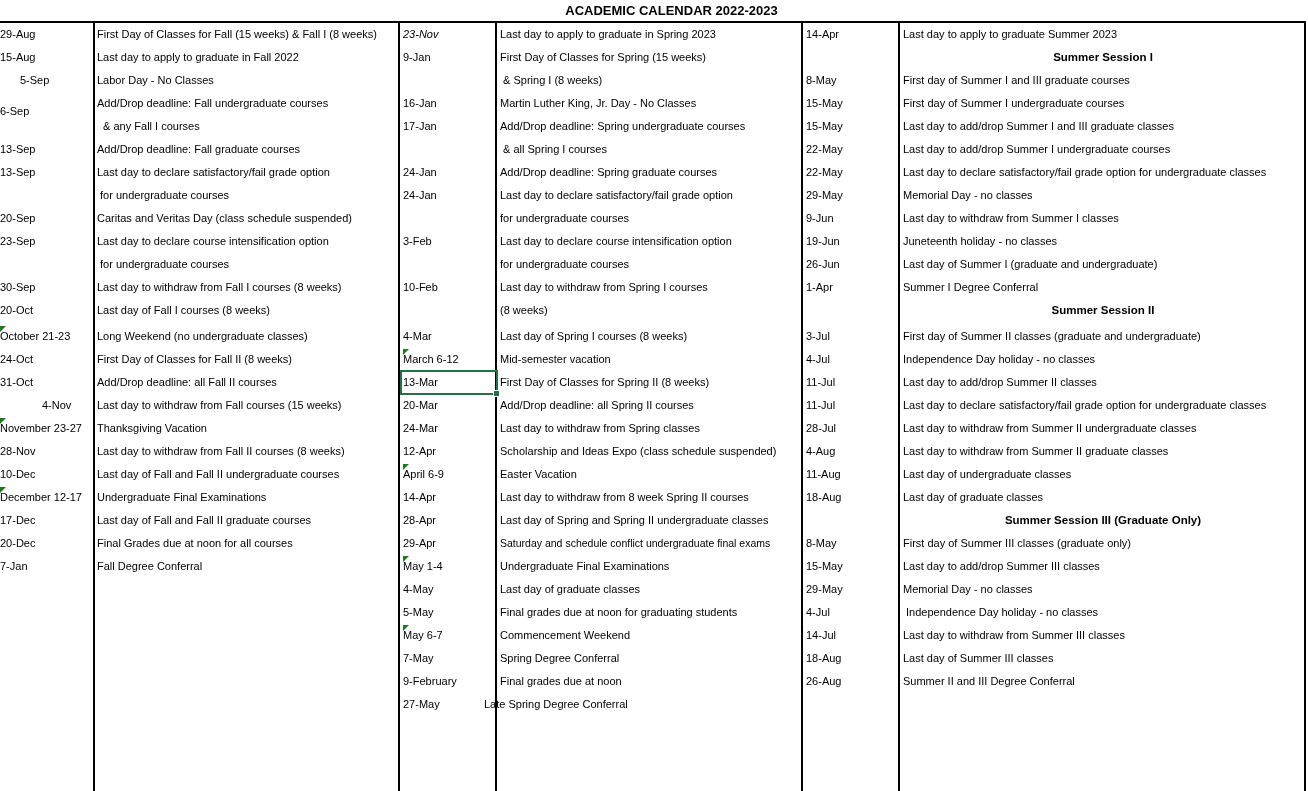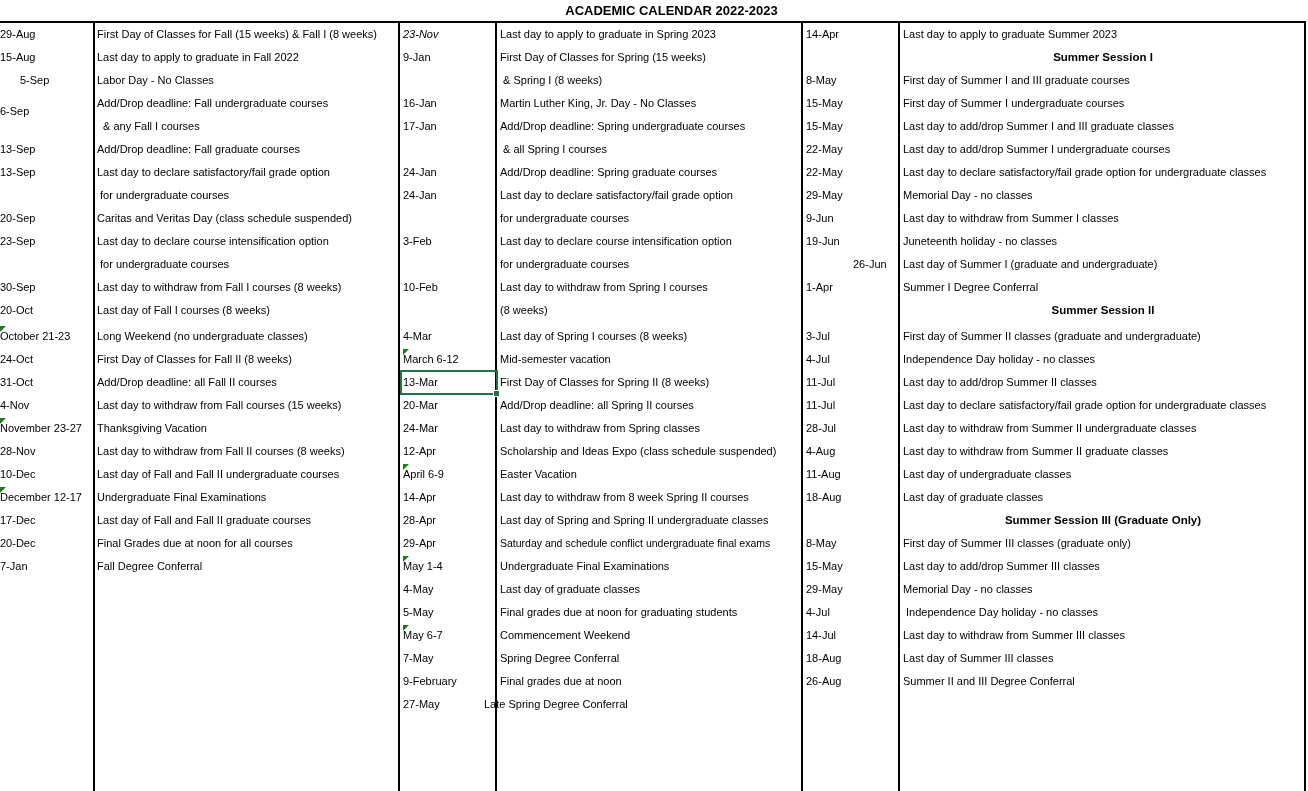--- a/index.html
+++ b/index.html
@@ -51,21 +51,21 @@
     <div class="cell" style="left: 97px; top: 276px; width: 300px; white-space: pre;">Last day to withdraw from Fall I courses (8 weeks)</div>
     <div class="cell" style="left: 0px; top: 299px; width: 92px;">20-Oct</div>
     <div class="cell" style="left: 97px; top: 299px; width: 300px; white-space: pre;">Last day of Fall I courses (8 weeks)</div>
     <div class="cell" style="left: 0px; top: 325px; width: 92px;">October 21-23</div>
     <div class="marker" style="left: 0px; top: 326px;"></div>
     <div class="cell" style="left: 97px; top: 325px; width: 300px; white-space: pre;">Long Weekend (no undergraduate classes)</div>
     <div class="cell" style="left: 0px; top: 348px; width: 92px;">24-Oct</div>
     <div class="cell" style="left: 97px; top: 348px; width: 300px; white-space: pre;">First Day of Classes for Fall II (8 weeks)</div>
     <div class="cell" style="left: 0px; top: 371px; width: 92px;">31-Oct</div>
     <div class="cell" style="left: 97px; top: 371px; width: 300px; white-space: pre;">Add/Drop deadline: all Fall II courses</div>
-    <div class="cell" style="left: 0px; top: 394px; width: 92px;">4-Nov</div>
+    <div class="cell" style="left: 0px; top: 394px; width: 92px; padding-left: 42px;">4-Nov</div>
     <div class="cell" style="left: 97px; top: 394px; width: 300px; white-space: pre;">Last day to withdraw from Fall courses (15 weeks)</div>
     <div class="cell" style="left: 0px; top: 417px; width: 92px;">November 23-27</div>
     <div class="marker" style="left: 0px; top: 418px;"></div>
     <div class="cell" style="left: 97px; top: 417px; width: 300px; white-space: pre;">Thanksgiving Vacation</div>
     <div class="cell" style="left: 0px; top: 440px; width: 92px;">28-Nov</div>
     <div class="cell" style="left: 97px; top: 440px; width: 300px; white-space: pre;">Last day to withdraw from Fall II courses (8 weeks)</div>
     <div class="cell" style="left: 0px; top: 463px; width: 92px;">10-Dec</div>
     <div class="cell" style="left: 97px; top: 463px; width: 300px; white-space: pre;">Last day of Fall and Fall II undergraduate courses</div>
     <div class="cell" style="left: 0px; top: 486px; width: 92px;">December 12-17</div>
     <div class="marker" style="left: 0px; top: 487px;"></div>
@@ -150,21 +150,21 @@
     <div class="cell" style="left: 806px; top: 138px; width: 92px;">22-May</div>
     <div class="cell" style="left: 903px; top: 138px; width: 400px; white-space: pre;">Last day to add/drop Summer I undergraduate courses</div>
     <div class="cell" style="left: 806px; top: 161px; width: 92px;">22-May</div>
     <div class="cell" style="left: 903px; top: 161px; width: 400px; white-space: pre;">Last day to declare satisfactory/fail grade option for undergraduate classes</div>
     <div class="cell" style="left: 806px; top: 184px; width: 92px;">29-May</div>
     <div class="cell" style="left: 903px; top: 184px; width: 400px; white-space: pre;">Memorial Day - no classes</div>
     <div class="cell" style="left: 806px; top: 207px; width: 92px;">9-Jun</div>
     <div class="cell" style="left: 903px; top: 207px; width: 400px; white-space: pre;">Last day to withdraw from Summer I classes</div>
     <div class="cell" style="left: 806px; top: 230px; width: 92px;">19-Jun</div>
     <div class="cell" style="left: 903px; top: 230px; width: 400px; white-space: pre;">Juneteenth holiday - no classes</div>
-    <div class="cell" style="left: 806px; top: 253px; width: 92px; margin-left: 47px;">26-Jun</div>
+    <div class="cell" style="left: 806px; top: 253px; width: 92px;">26-Jun</div>
     <div class="cell" style="left: 903px; top: 253px; width: 400px; white-space: pre;">Last day of Summer I (graduate and undergraduate)</div>
     <div class="cell" style="left: 806px; top: 276px; width: 92px;">1-Apr</div>
     <div class="cell" style="left: 903px; top: 276px; width: 400px; white-space: pre;">Summer I Degree Conferral</div>
     <div class="cell hdr" style="left: 903px; top: 299px; width: 400px; white-space: pre;">Summer Session II</div>
     <div class="cell" style="left: 806px; top: 325px; width: 92px;">3-Jul</div>
     <div class="cell" style="left: 903px; top: 325px; width: 400px; white-space: pre;">First day of Summer II classes (graduate and undergraduate)</div>
     <div class="cell" style="left: 806px; top: 348px; width: 92px;">4-Jul</div>
     <div class="cell" style="left: 903px; top: 348px; width: 400px; white-space: pre;">Independence Day holiday - no classes</div>
     <div class="cell" style="left: 806px; top: 371px; width: 92px;">11-Jul</div>
     <div class="cell" style="left: 903px; top: 371px; width: 400px; white-space: pre;">Last day to add/drop Summer II classes</div>

